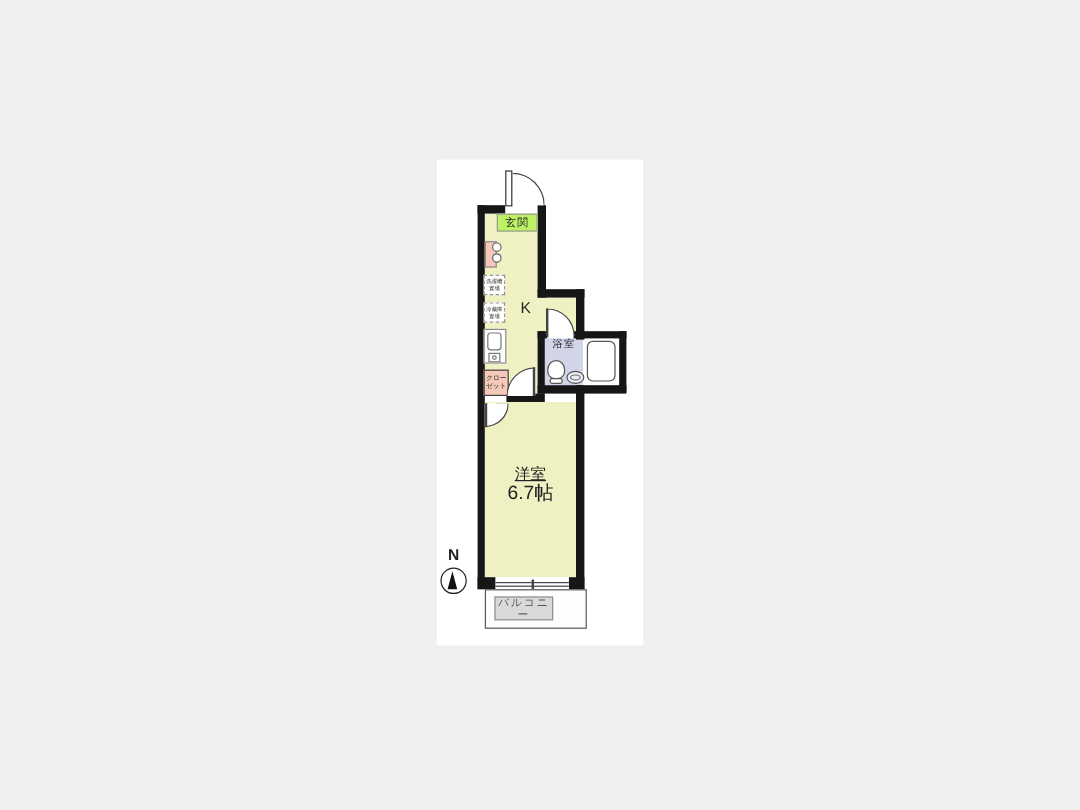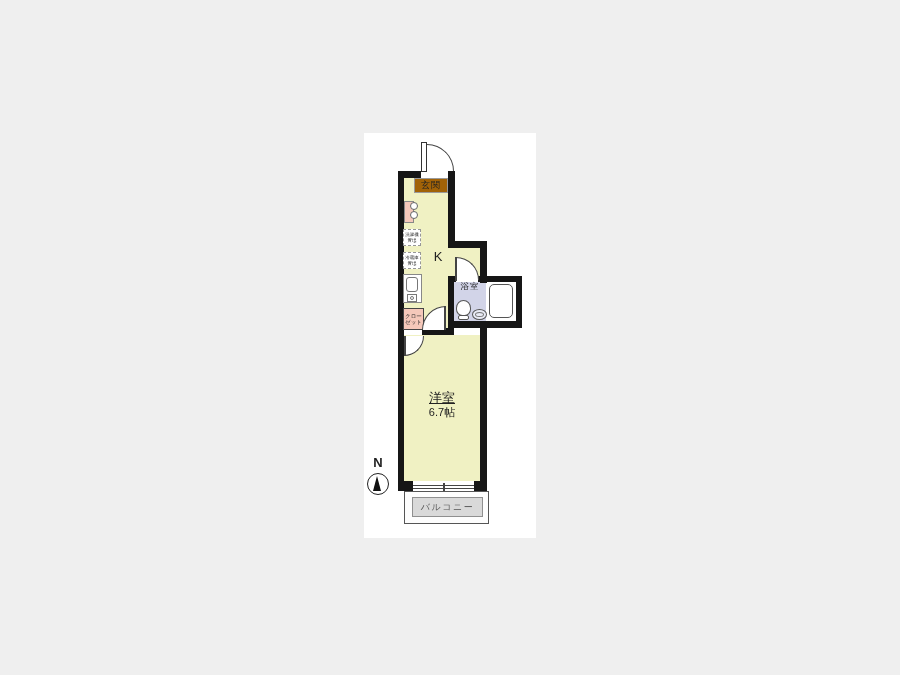--- a/index.html
+++ b/index.html
@@ -3,21 +3,21 @@
 <meta charset="utf-8">
 <style>
   html,body{margin:0;padding:0;}
   .page{position:relative;width:900px;height:675px;background:#efefef;overflow:hidden;
         font-family:"Liberation Sans","DejaVu Sans",sans-serif;}
   .abs{position:absolute;box-sizing:border-box;}
   .canvas{left:364px;top:133px;width:172px;height:405px;background:#ffffff;}
   .wall{background:#161616;}
   .floor-y{background:#f0f1c3;}
   .floor-lav{background:#d2d4e8;}
-  .gray-box{background:#a16207;border:1px solid #9a9a9a;}
+  .gray-box{background:#bef264;border:1px solid #9a9a9a;}
   .txt{color:#222;line-height:1.15;}
   .center{display:flex;align-items:center;justify-content:center;text-align:center;}
   .col{flex-direction:column;}
   .arc{background:#ffffff;}
   .arc-tr{border-top:1px solid #444;border-right:1px solid #444;border-top-right-radius:100% 100%;}
   .arc-tl{border-top:1px solid #444;border-left:1px solid #444;border-top-left-radius:100% 100%;}
   .arc-br{border-bottom:1px solid #444;border-right:1px solid #444;border-bottom-right-radius:100% 100%;}
   .leaf{background:#444;}
   .dashed-box{background:#fff;border:1px dashed #979797;}
   .pink{background:#f5c8ba;}
@@ -115,25 +115,25 @@
   <div class="abs leaf" style="left:404px;top:336px;width:2px;height:20px;"></div>
 
   <div class="abs center" style="left:428px;top:248px;width:20px;height:18px;">
     <span class="txt" style="font-size:13px;">K</span>
   </div>
   <div class="abs center" style="left:456px;top:281px;width:28px;height:12px;">
     <span class="txt" style="font-size:8.5px;letter-spacing:1px;">浴室</span>
   </div>
   <div class="abs center col" style="left:412px;top:388px;width:60px;height:34px;">
     <span class="txt" style="font-size:13px;text-decoration:underline;">洋室</span>
-    <span class="txt" style="font-size:11px;">6.7帖</span>
+    <span class="txt" style="font-size:16px;">6.7帖</span>
   </div>
 
   <div class="abs" style="left:404px;top:491px;width:85px;height:33px;background:#fdfdfd;border:1px solid #555;">
-    <div class="abs center" style="left:7px;top:5px;width:71px;height:20px;background:#d9d9d9;border:1px solid #8f8f8f;">
+    <div class="abs center" style="left:7px;top:5px;width:49px;height:20px;background:#d9d9d9;border:1px solid #8f8f8f;">
       <span class="txt" style="font-size:9px;color:#555;letter-spacing:1.5px;">バルコニー</span>
     </div>
   </div>
 
   <div class="abs center" style="left:367px;top:455px;width:22px;height:16px;">
     <span class="txt" style="font-size:13px;font-weight:bold;">N</span>
   </div>
   <div class="abs" style="left:367px;top:473px;width:22px;height:22px;border:1.5px solid #222;border-radius:50%;background:#fff;">
     <div class="abs" style="left:5px;top:2px;width:0;height:0;border-left:4.5px solid transparent;border-right:4.5px solid transparent;border-bottom:15px solid #111;"></div>
   </div>

